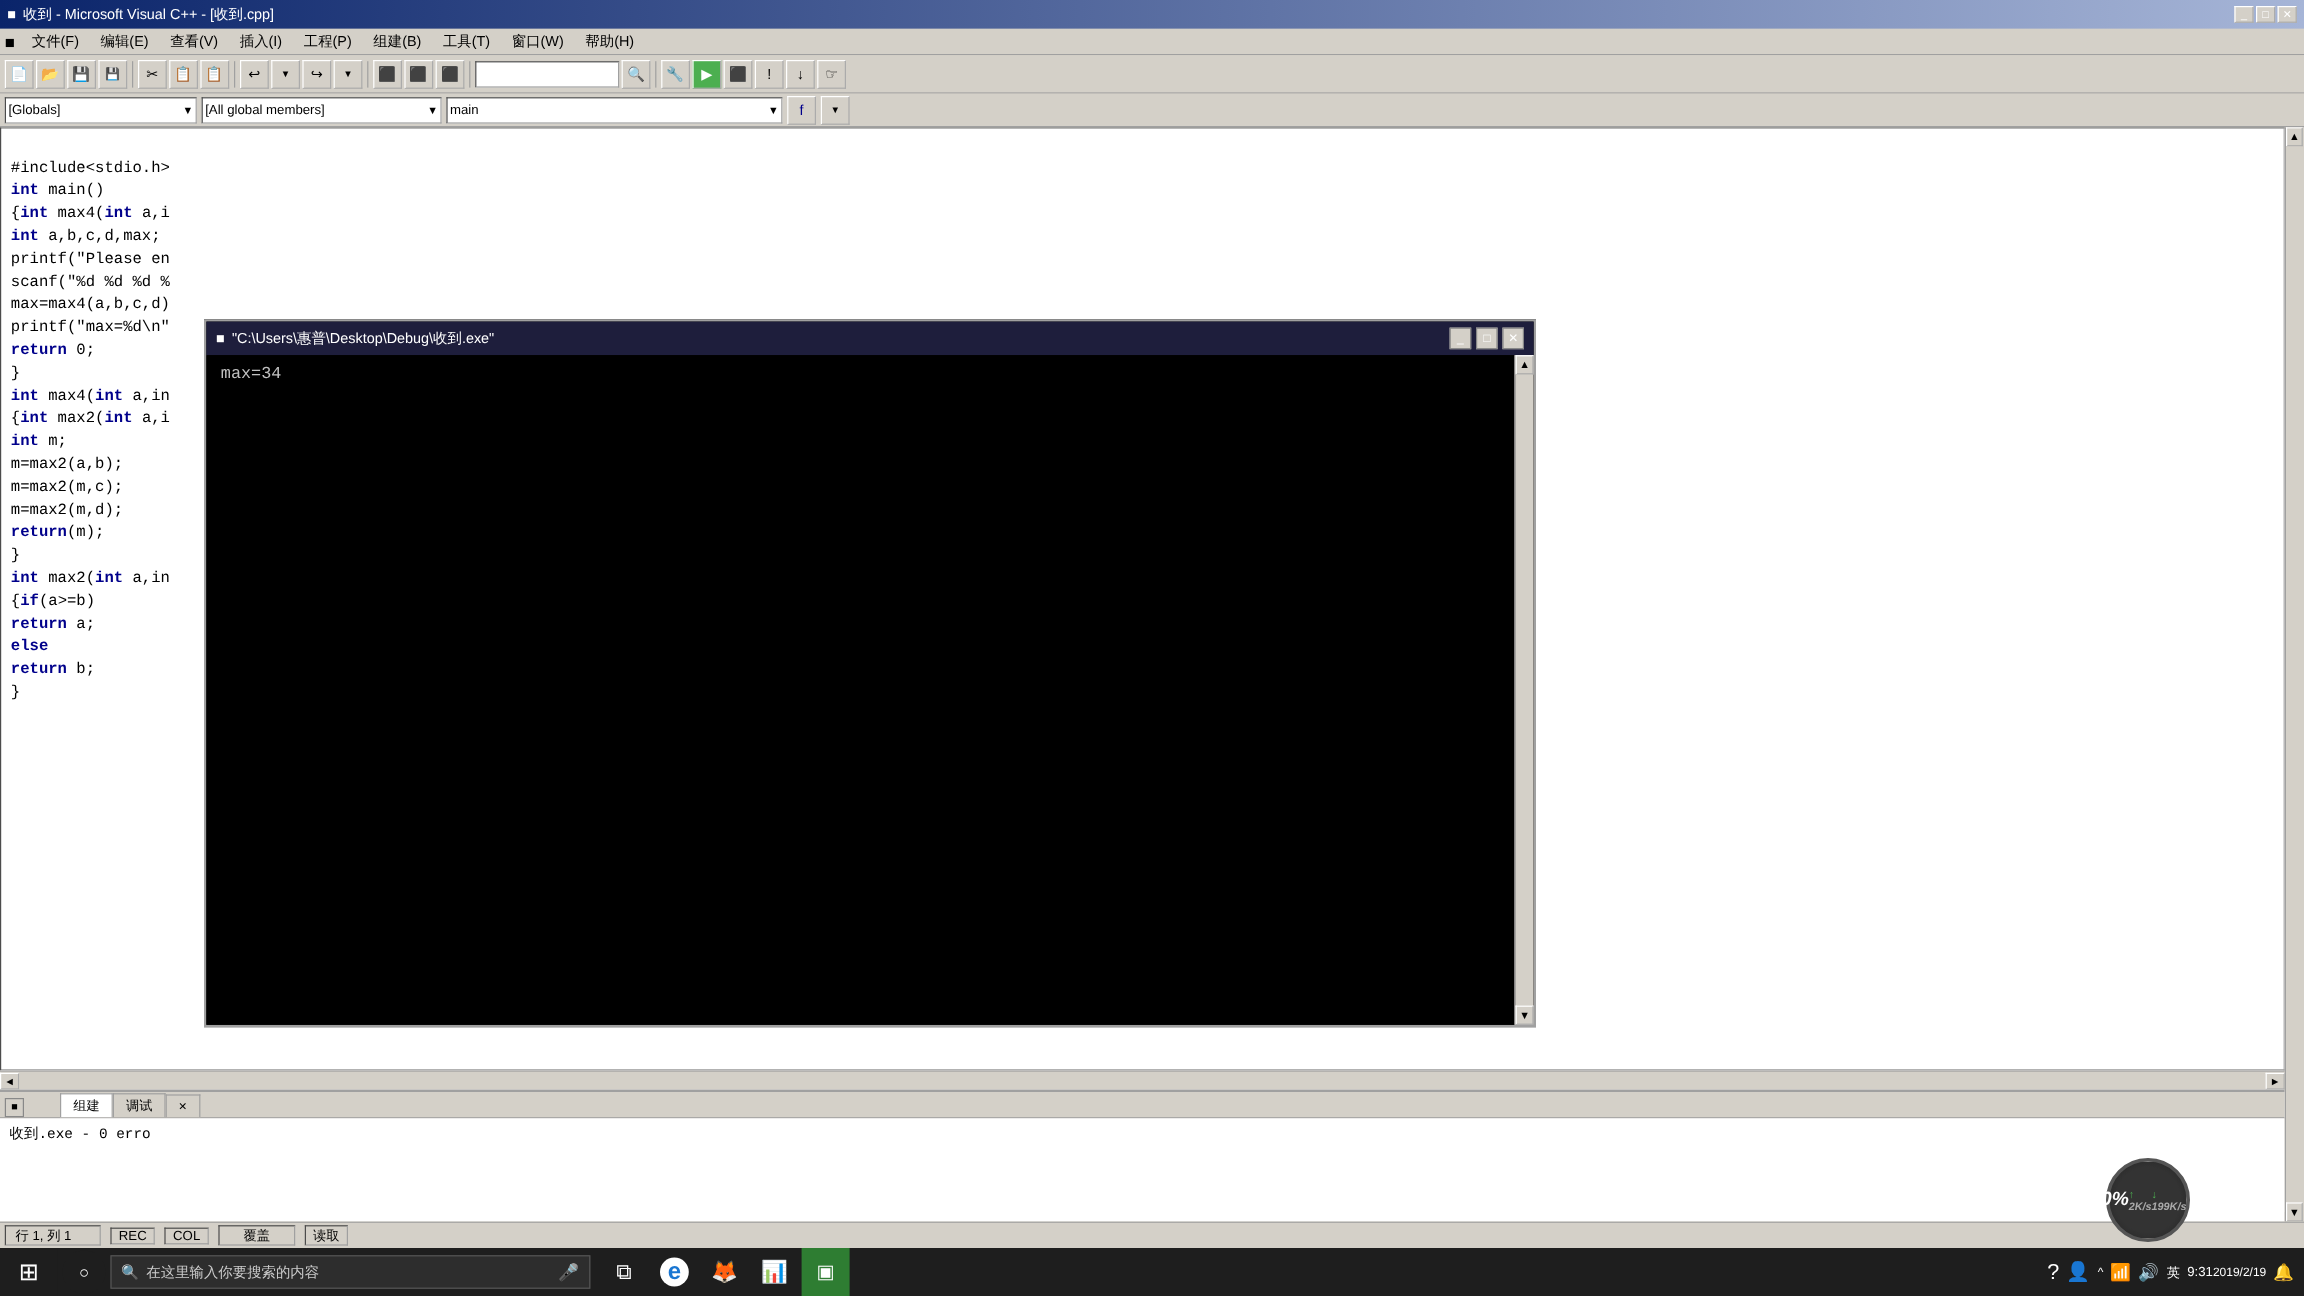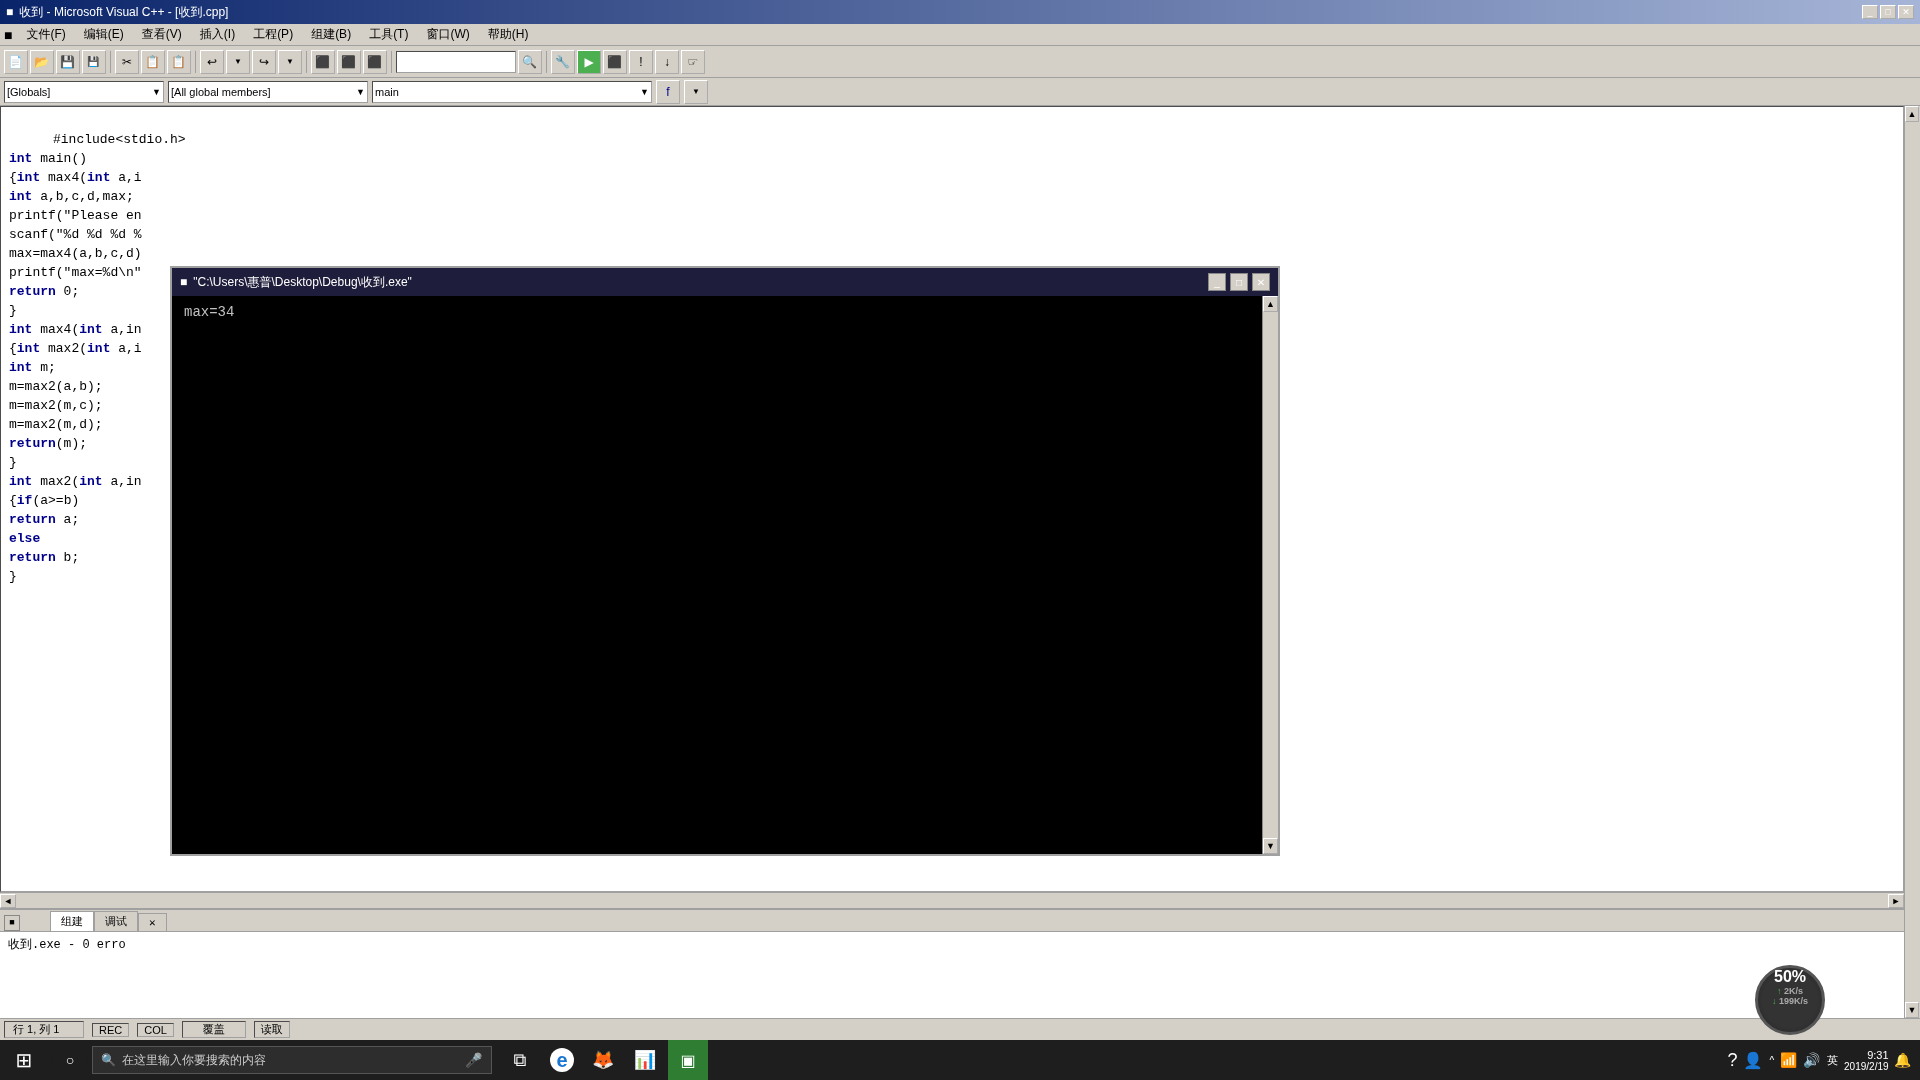--- a/index.html
+++ b/index.html
@@ -97,21 +97,21 @@
       font-size: 13px;
       position: relative;
       border: 1px inset #a0a0a0;
     }
     .code-content {
       padding: 4px 8px;
       line-height: 19px;
       white-space: pre;
     }
     .kw { color: #00008b; font-weight: bold; }
-    .normal { color: black; margin-left: 44px; }
+    .normal { color: black; }
     .scroll-h { height: 16px; background: #d4d0c8; border-top: 1px solid #a0a0a0; display: flex; align-items: center; }
 
     
     .bottom-panel {
       height: 100px;
       background: white;
       border-top: 2px solid #a0a0a0;
       font-family: 'Courier New', monospace;
       font-size: 12px;
       overflow: hidden;
@@ -230,27 +230,28 @@
     }
 
     
     .net-widget {
       position: fixed;
       right: 95px;
       bottom: 45px;
       width: 70px; height: 70px;
       background: radial-gradient(circle, #333 60%, #222 100%);
       border-radius: 50%;
-      display: flex; align-items: center; justify-content: flex-start;
-      flex-direction: column;
+      display: flex; align-items: center; justify-content: flex-end;
+      flex-direction: row;
       color: white;
       font-size: 11px;
       font-weight: bold;
       border: 3px solid #555;
       z-index: 1000;
+      font-style: italic;
     }
     .net-pct { font-size: 16px; font-weight: bold; }
     .net-speeds { font-size: 9px; color: #aaa; }
 
     .app-window {
       display: flex;
       flex-direction: column;
       height: calc(1080px - 40px);
     }
 
@@ -493,19 +494,19 @@
       <span style="color:white; font-size:16px;">▣</span>
     </div>
   </div>
   <div class="taskbar-right">
     <span style="font-size:18px; color:white; cursor:pointer;">?</span>
     <span style="font-size:16px;">👤</span>
     <span style="font-size:10px; cursor:pointer;">^</span>
     <span style="font-size:14px;">📶</span>
     <span style="font-size:14px;">🔊</span>
     <span>英</span>
-    <div style="display:flex; flex-direction:column; align-items:flex-end;">
+    <div style="display:flex; align-items:flex-end;">
       <span>9:31</span>
       <span style="font-size:10px;">2019/2/19</span>
     </div>
     <span style="font-size:14px; cursor:pointer;">🔔</span>
   </div>
 </div>
 
 </body></html>

